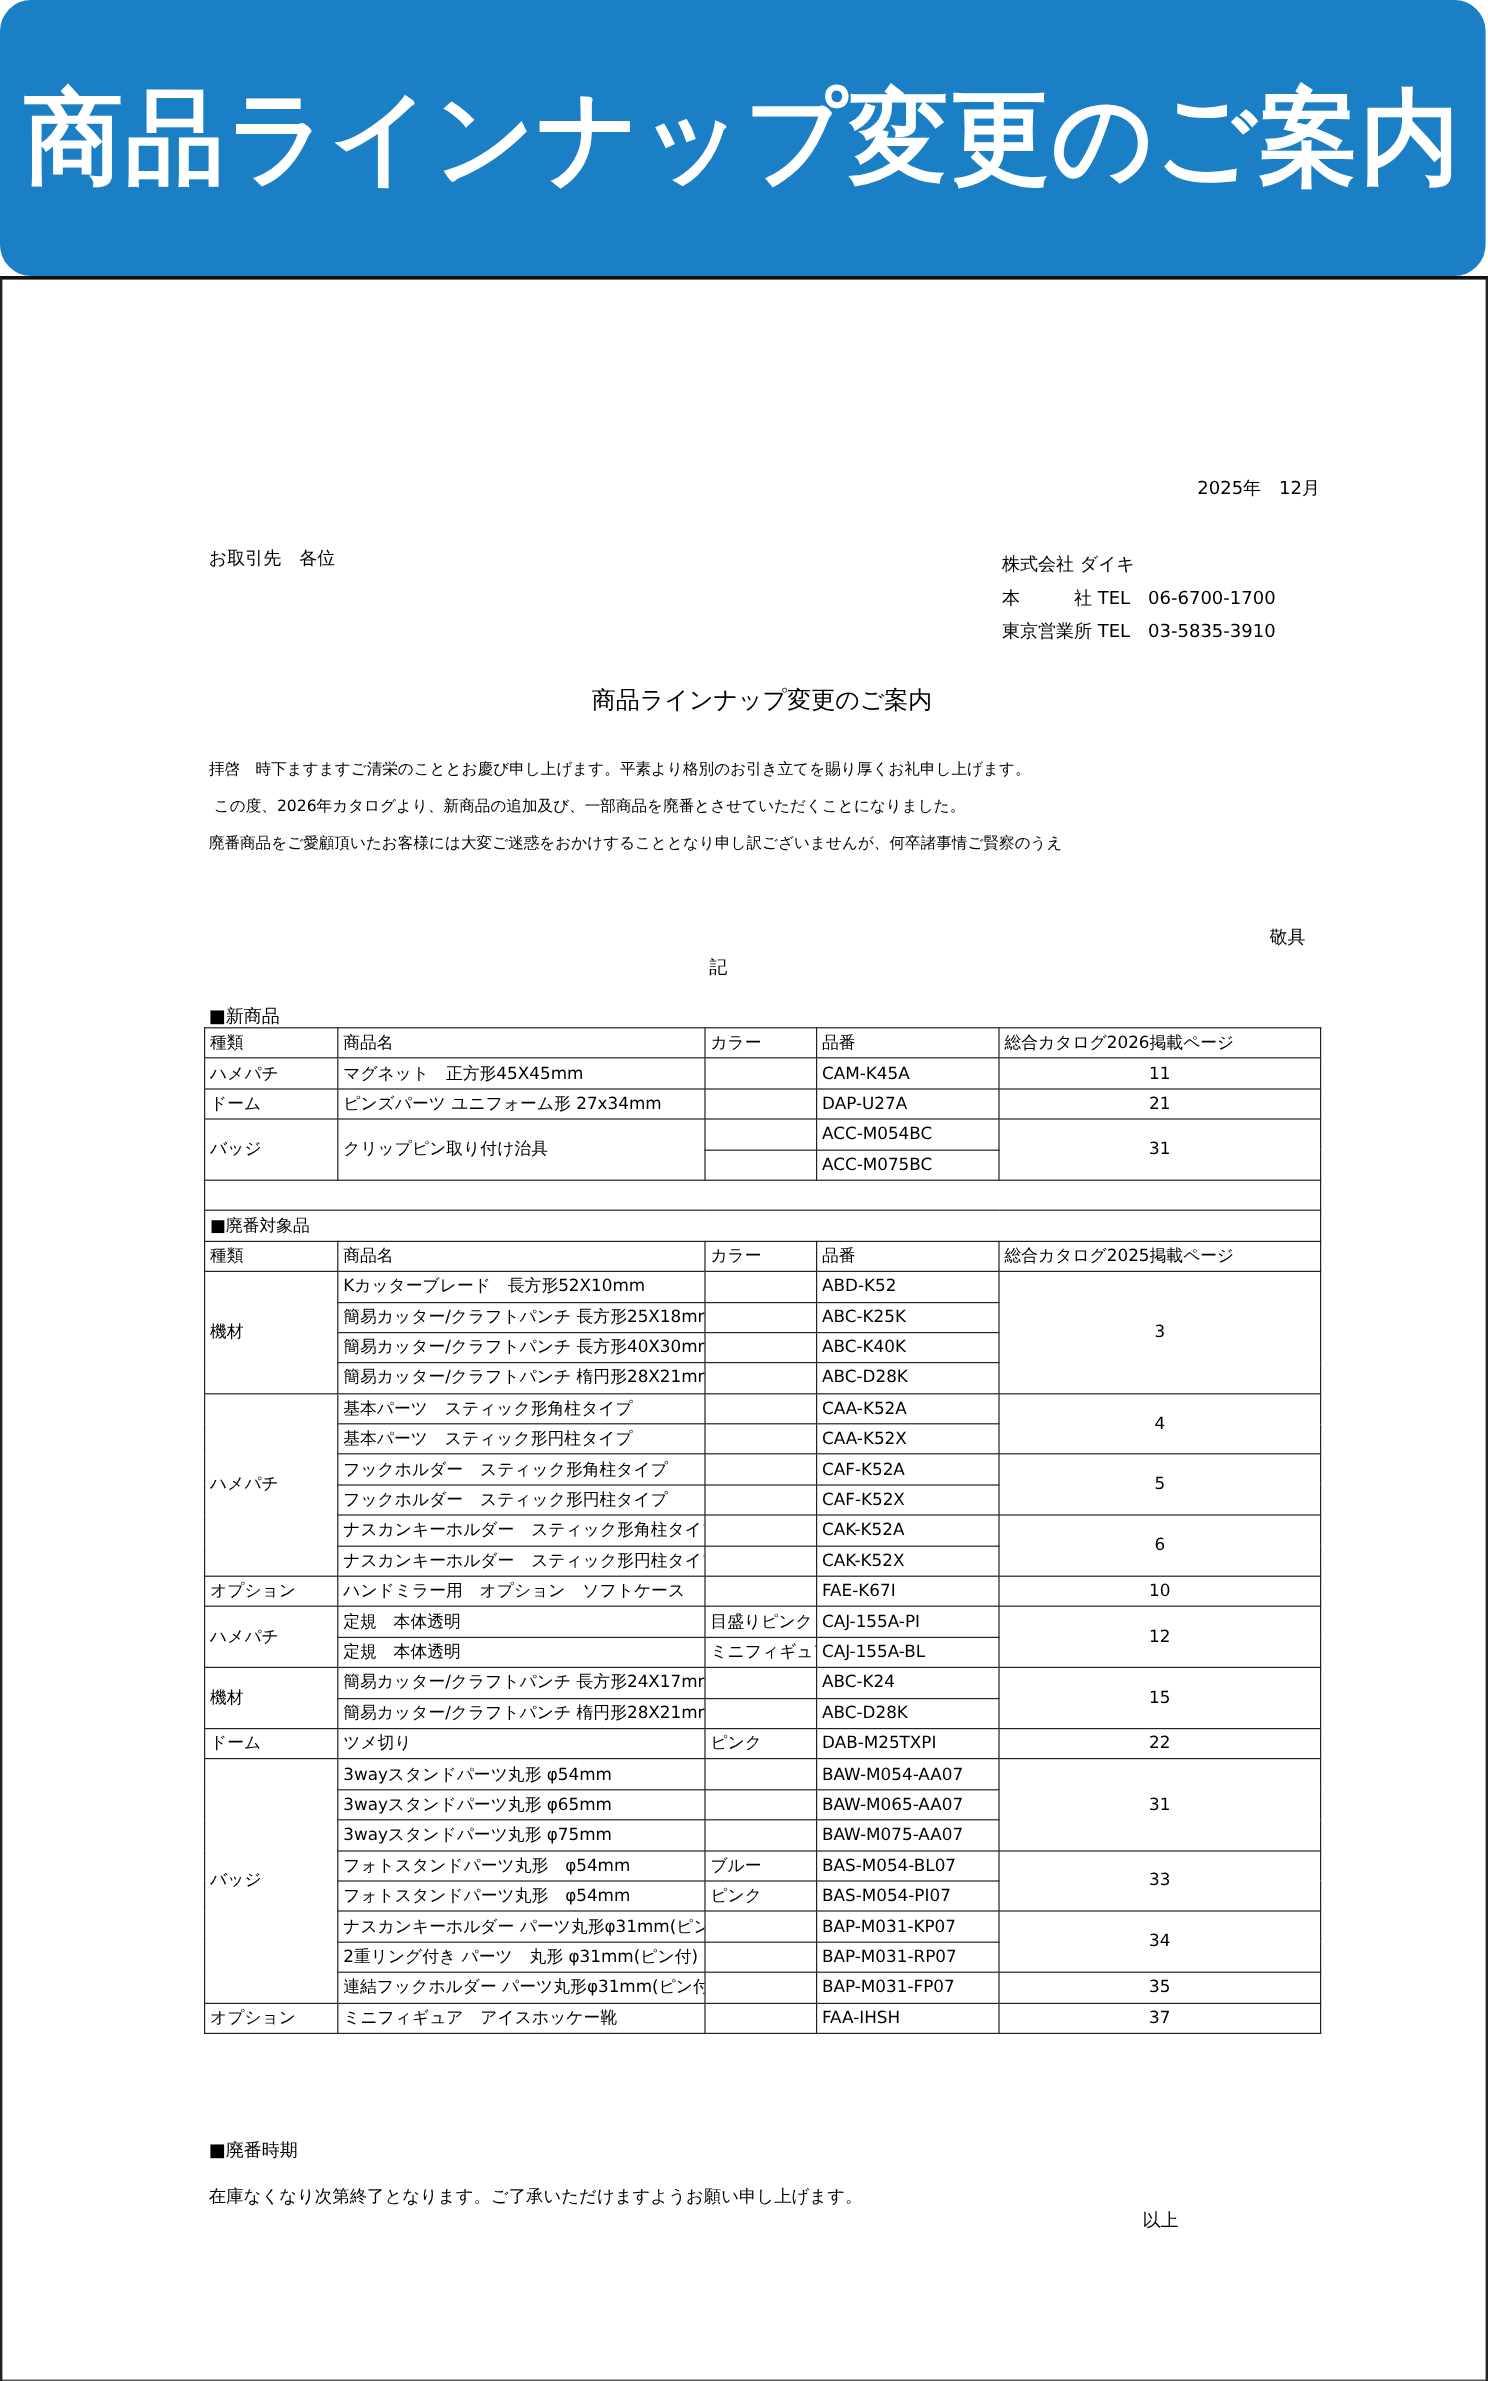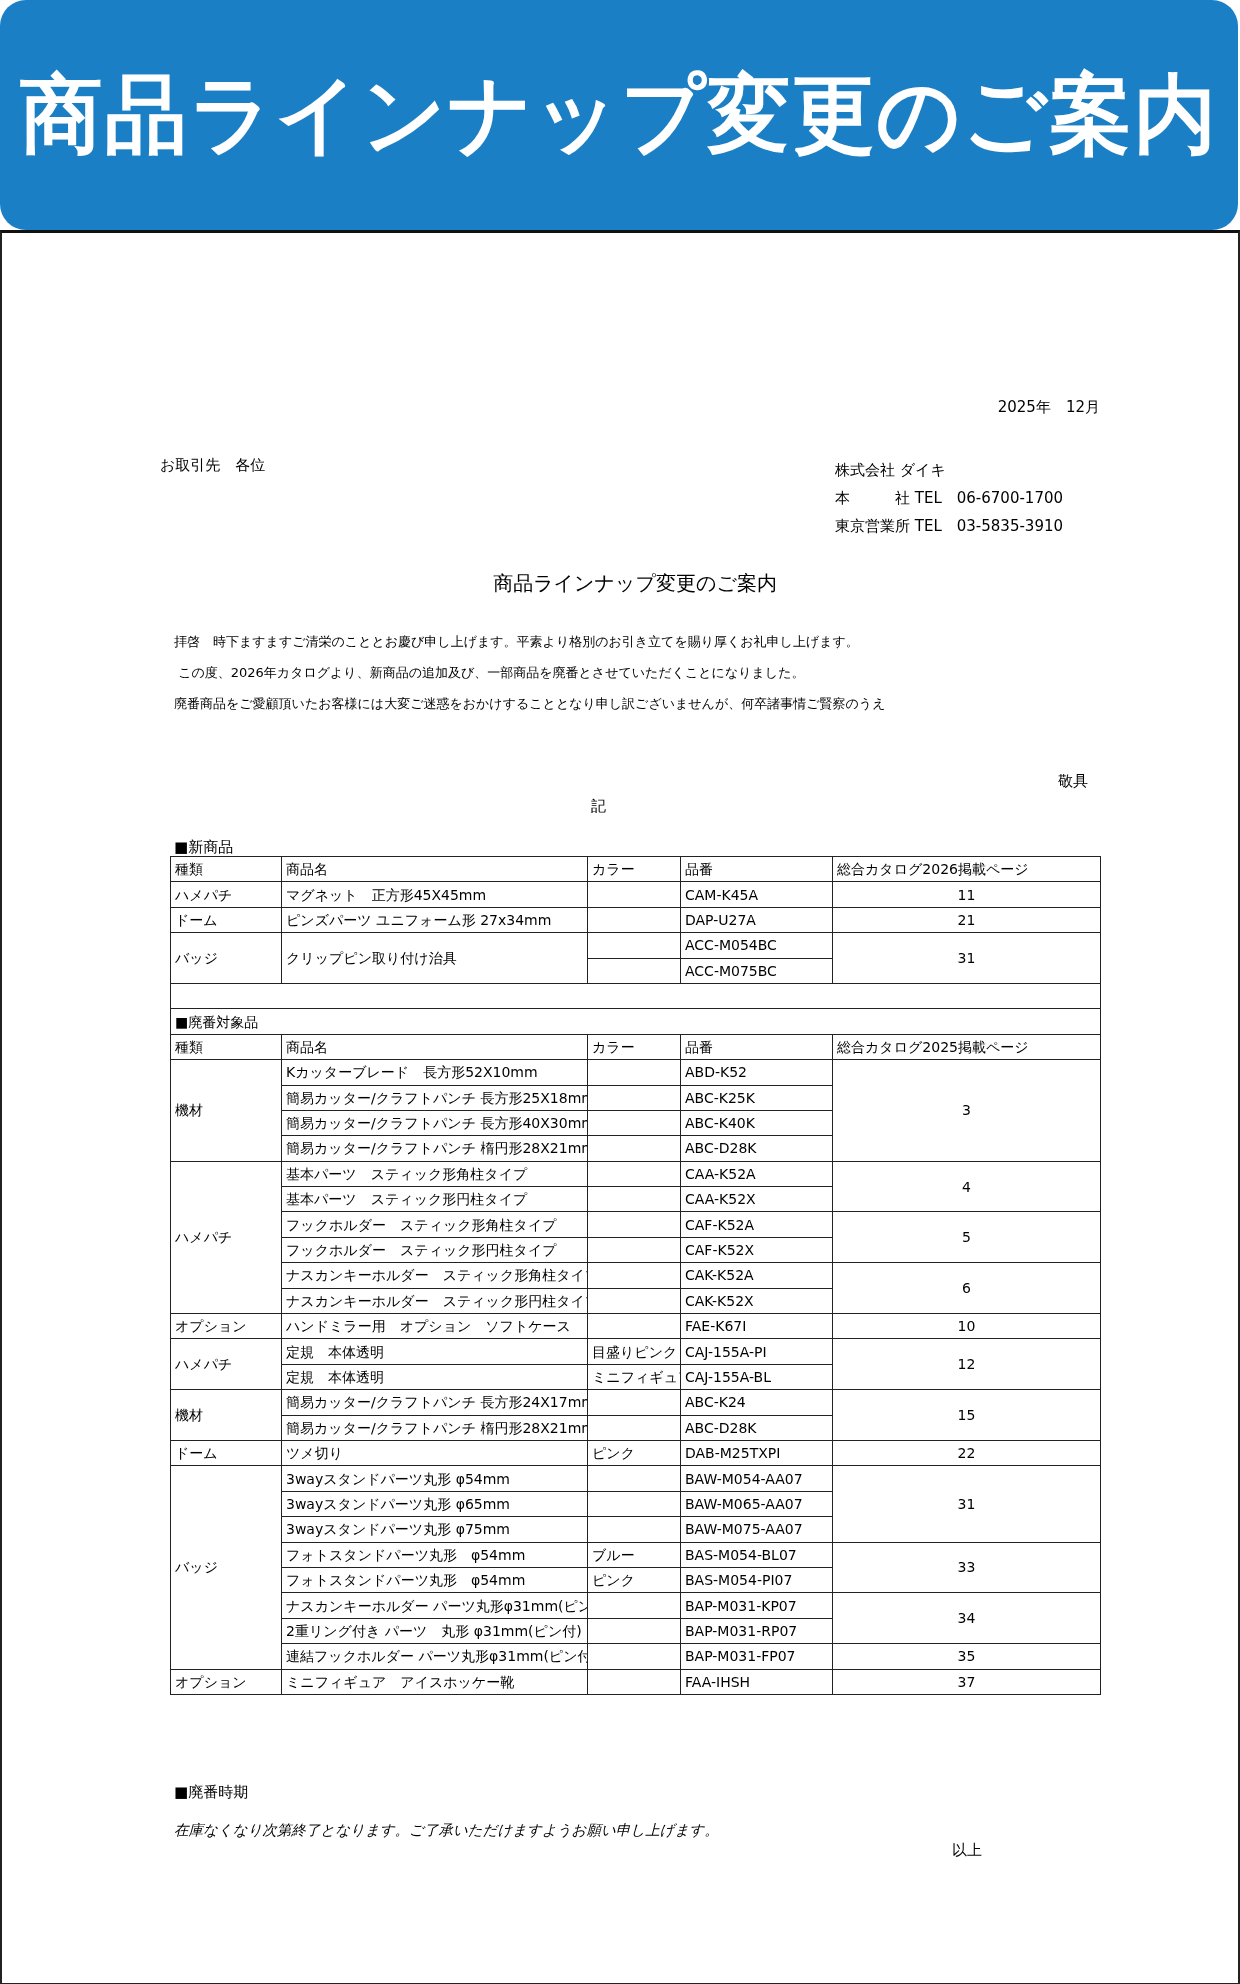--- a/index.html
+++ b/index.html
@@ -16,38 +16,38 @@
   .banner-title {
     color: #ffffff; font-size: 86px; font-weight: bold; letter-spacing: 2px;
     transform: scaleX(0.96); white-space: nowrap;
   }
   .page {
     position: absolute; left: 0; top: 230px; width: 1236px; height: 1750px;
     border: 2px solid #222; border-top: 3px solid #111;
   }
   .abs { position: absolute; white-space: nowrap; font-size: 15px; }
   .date { right: 140px; top: 398px; }
-  .addressee { left: 160px; top: 456px; }
+  .addressee { left: 174px; top: 456px; }
   .company { left: 835px; top: 456px; line-height: 28px; }
   .doc-title { left: 0; width: 1270px; text-align: center; top: 570px; font-size: 20px; }
   .body-text { left: 174px; top: 626px; line-height: 31px; font-size: 13px; }
   .keigu { right: 152px; top: 772px; font-family: Liberation Mono, monospace; }
   .ki { left: 591px; top: 797px; }
   .section-label { left: 174px; top: 838px; font-size: 15px; }
   table.grid {
     position: absolute; left: 170px; top: 856px; width: 930px;
     border-collapse: collapse; table-layout: fixed; font-size: 14px;
   }
   table.grid td {
     border: 1.5px solid #222; height: 24.4px; padding: 0 4px;
     white-space: nowrap; overflow: hidden; line-height: 24px;
   }
   td.c { text-align: center; }
   .abolish-label { left: 174px; top: 1783px; }
-  .abolish-text { left: 174px; top: 1821px; font-size: 14.5px; font-style: italic; }
+  .abolish-text { left: 174px; top: 1821px; font-size: 14.5px; }
   .ijo { left: 952px; top: 1841px; text-align: right; }
 </style>
 </head>
 <body>
 
 <div class="banner">
   <span class="banner-title">商品ラインナップ変更のご案内</span>
 </div>
 
 <div class="page"></div>

